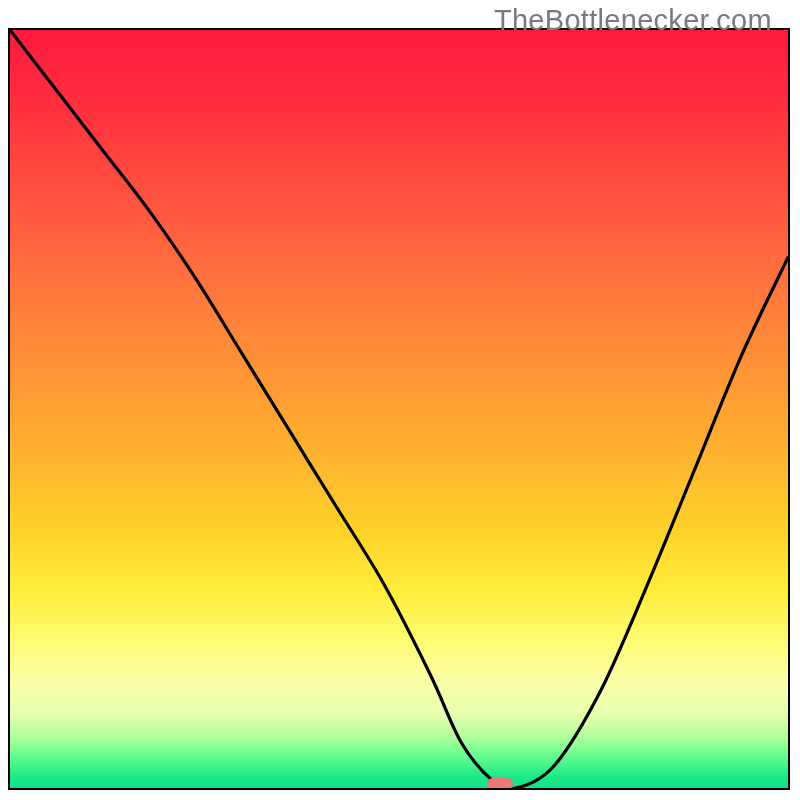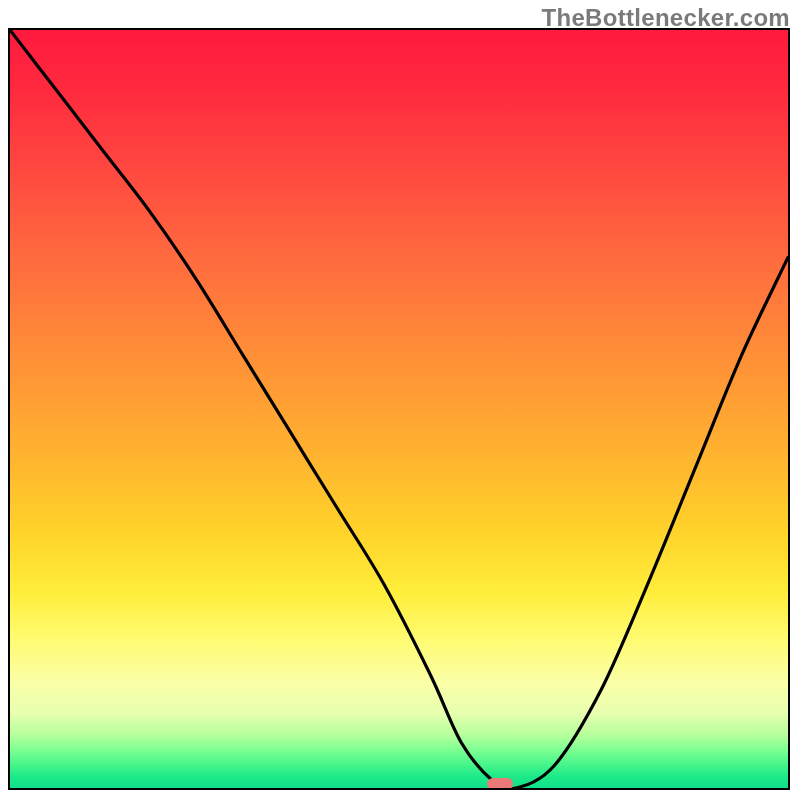--- a/index.html
+++ b/index.html
@@ -13,23 +13,23 @@
   }
   .stage {
     position: relative;
     width: 800px;
     height: 800px;
   }
   
   .watermark {
     position: absolute;
     top: 4px;
-    right: 10px;
-    font-size: 24px;
-    font-weight: 700;
+    right: 28px;
+    font-size: 29px;
+    font-weight: 400;
     color: #7a7a7a;
     letter-spacing: 0.3px;
     z-index: 20;
     user-select: none;
   }
   
   .frame {
     position: absolute;
     left: 8px;
     top: 28px;

